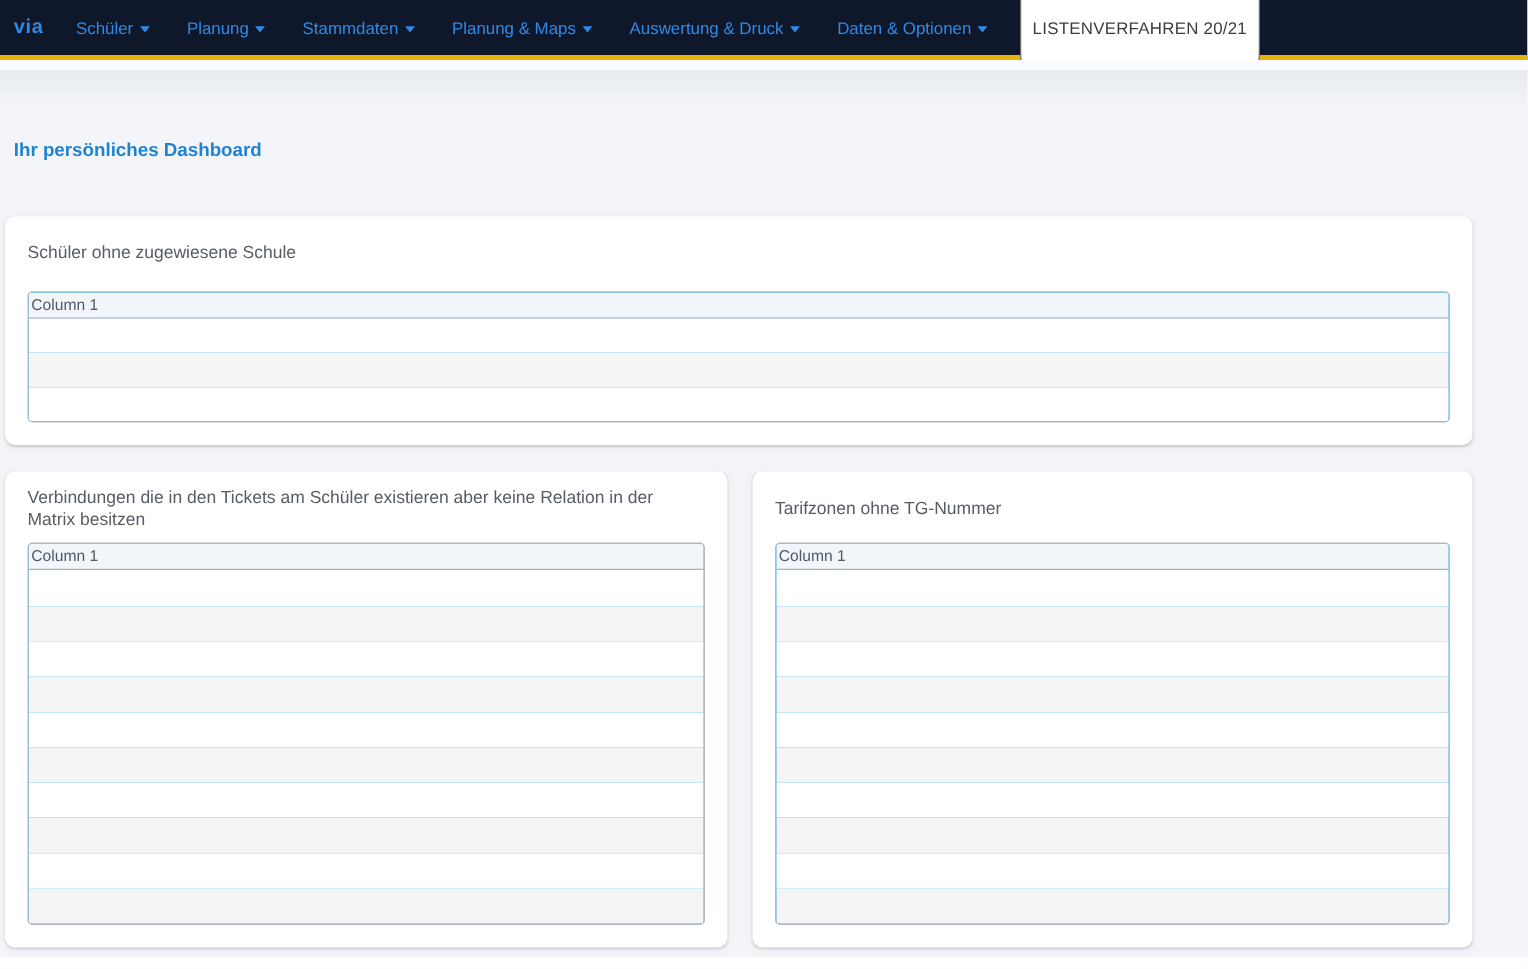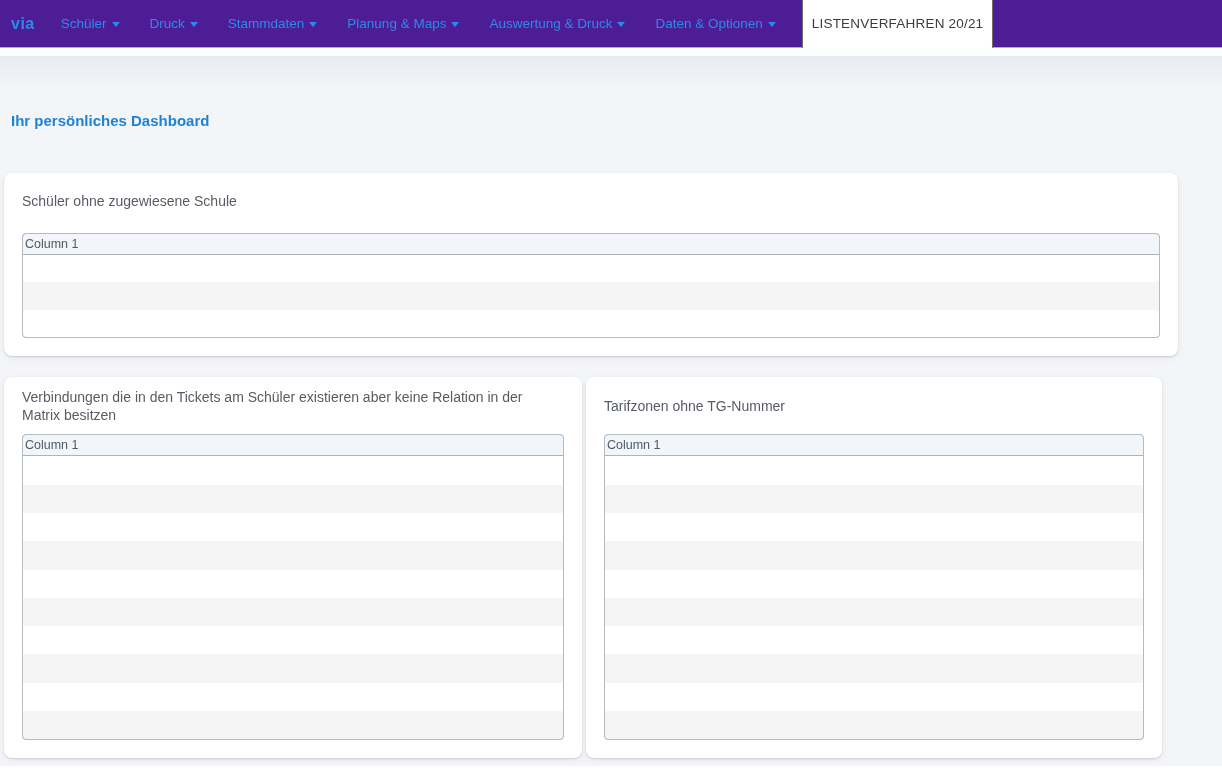--- a/index.html
+++ b/index.html
@@ -13,21 +13,21 @@
   *{box-sizing:border-box;margin:0;padding:0;}
   html,body{width:1222px;height:775px;overflow:hidden;}
   body{
     font-family:"Liberation Sans","DejaVu Sans",sans-serif;
     background:#ffffff;
     display:flex;flex-direction:column;
   }
 
   
   .topnav{
-    height:48px;background:#4c1d95;border-bottom:1px solid #eab308;
+    height:48px;background:#0f172a;border-bottom:4px solid #eab308;
     display:flex;align-items:center;padding-left:11px;flex:0 0 auto;
   }
   .logo{
     font-weight:700;font-size:16px;color:var(--accent);
     letter-spacing:0.5px;margin-right:26px;cursor:pointer;
   }
   .nav-items{display:flex;gap:30px;}
   .nav-link{
     font-size:13.5px;color:var(--accent);text-decoration:none;
     display:inline-flex;align-items:center;cursor:pointer;white-space:nowrap;
@@ -65,21 +65,21 @@
     background:#ffffff;border-radius:8px;
     box-shadow:0 1px 2px rgba(0,0,0,.14),0 2px 8px rgba(0,0,0,.05);
     padding:18px;
   }
   .card-title{font-size:14px;color:#575c64;line-height:1.35;}
 
   .card-wide{margin-bottom:21px;margin-top:44px;}
   .card-wide .card-title{margin-top:1px;}
   .card-wide .dtable{margin-top:22px;}
 
-  .cards-row{display:flex;gap:4px;}
+  .cards-row{display:flex;gap:20px;}
   .card-half{padding-top:10px;}
   .card-left{flex:0 0 578px;}
   .card-right{flex:0 0 576px;}
   .card-half .card-title{min-height:38px;display:flex;align-items:center;}
   .card-half .dtable{margin-top:9px;}
 
   
   .dtable{
     border:1px solid var(--table-border);border-radius:4px;
     overflow:hidden;background:#0ea5e9;
@@ -99,21 +99,21 @@
 <body>
 
 <header class="topnav">
   <span class="logo">via</span>
   <nav class="nav-items">
     <a class="nav-link">
       <span>Schüler</span>
       <span class="caret"></span>
     </a>
     <a class="nav-link">
-      <span>Druck</span>
+      <span>Planung</span>
       <span class="caret"></span>
     </a>
     <a class="nav-link">
       <span>Stammdaten</span>
       <span class="caret"></span>
     </a>
     <a class="nav-link">
       <span>Planung &amp; Maps</span>
       <span class="caret"></span>
     </a>

